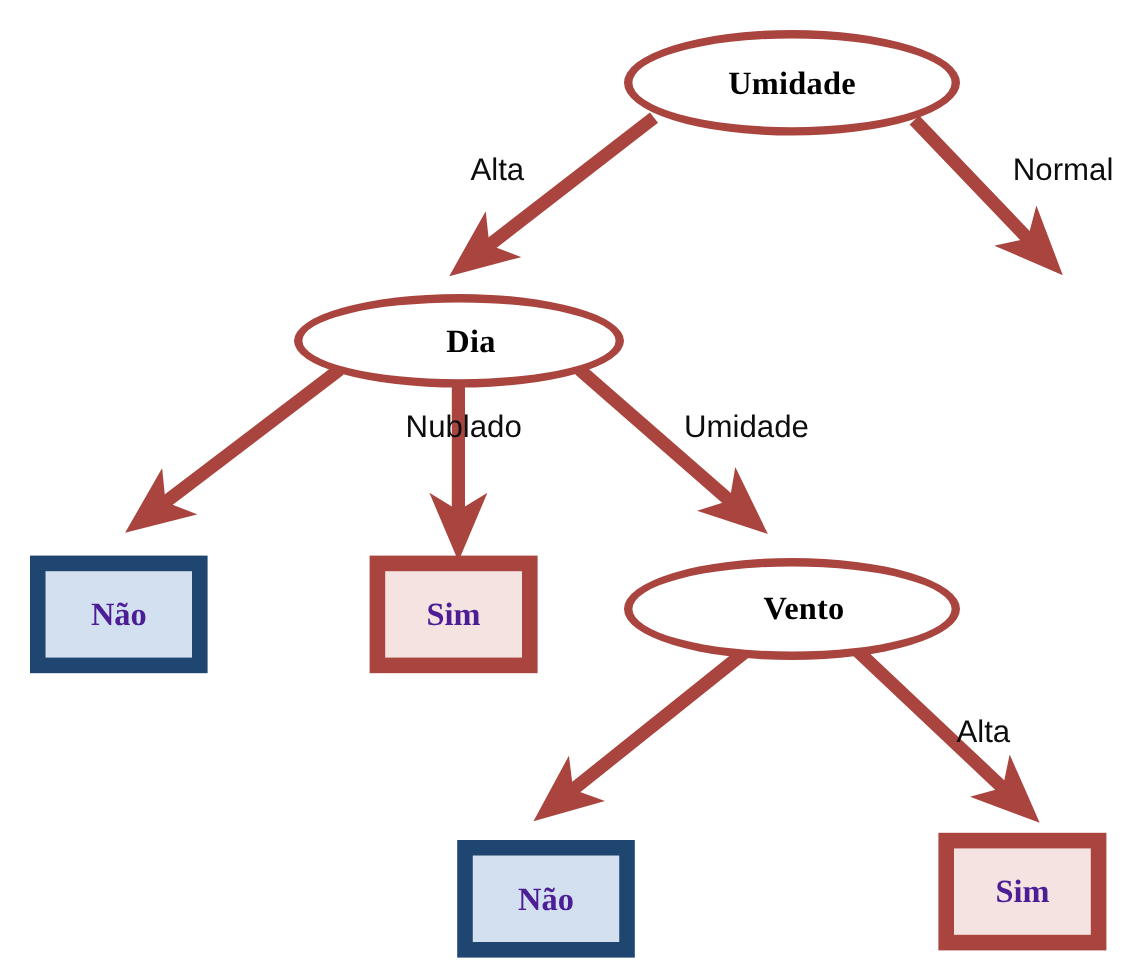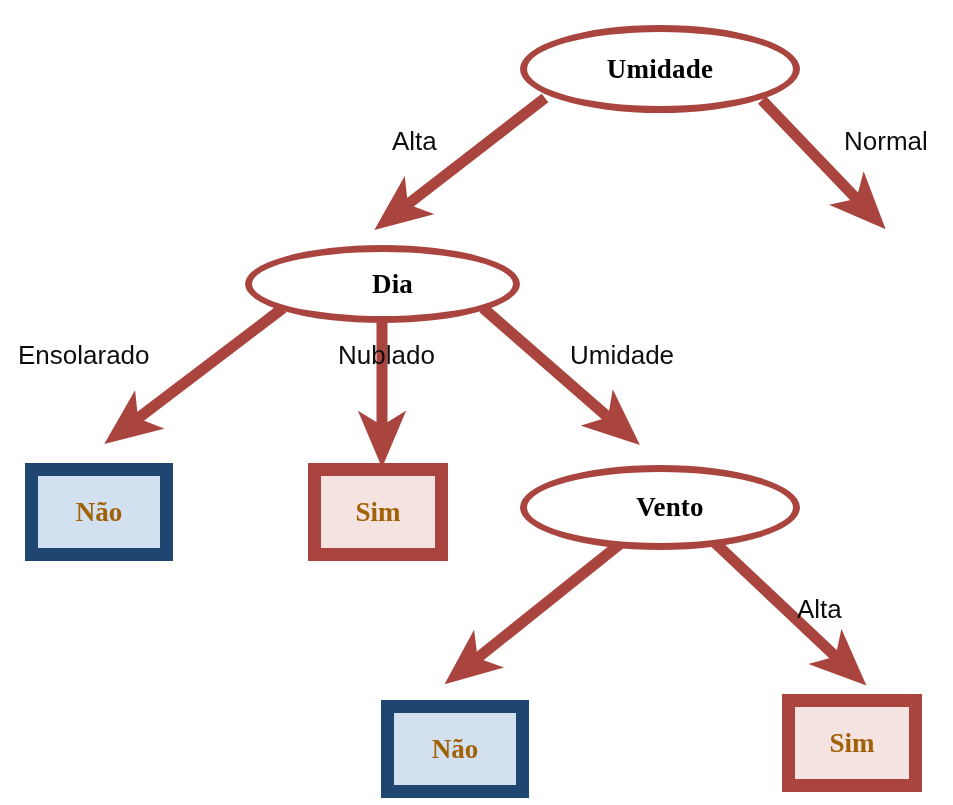--- a/index.html
+++ b/index.html
@@ -61,21 +61,21 @@
     border-color: #1f4571;
     background-color: #d2e0f0;
   }
   .node-box.leaf-yes {
     border-color: #a9453e;
     background-color: #f4e3e1;
   }
   .node-box .node-label {
     font-weight: bold;
     font-size: 27px;
-    color: #a16207;
+    color: #4c1d95;
     line-height: 1;
     white-space: nowrap;
   }
   
   .edge-label {
     position: absolute;
     font-size: 26px;
     font-weight: normal;
     color: #0d0d0d;
     white-space: nowrap;
@@ -134,21 +134,20 @@
   </div>
 
   <div class="node node-box leaf-yes" style="left:782px; top:694px; width:140px; height:98px;">
     <span class="node-label">Sim</span>
   </div>
 
   <div class="edge-label" style="left:392px; top:128px;">Alta</div>
 
   <div class="edge-label" style="left:834px; top:128px;margin-left:10px;">Normal</div>
 
-  <div class="edge-label" style="left:18px; top:342px;">Ensolarado</div>
 
   <div class="edge-label" style="left:338px; top:342px;">Nublado</div>
 
   <div class="edge-label" style="left:570px; top:342px;">Umidade</div>
 
 
   <div class="edge-label" style="left:797px; top:596px;">Alta</div>
 
 </div>
 

